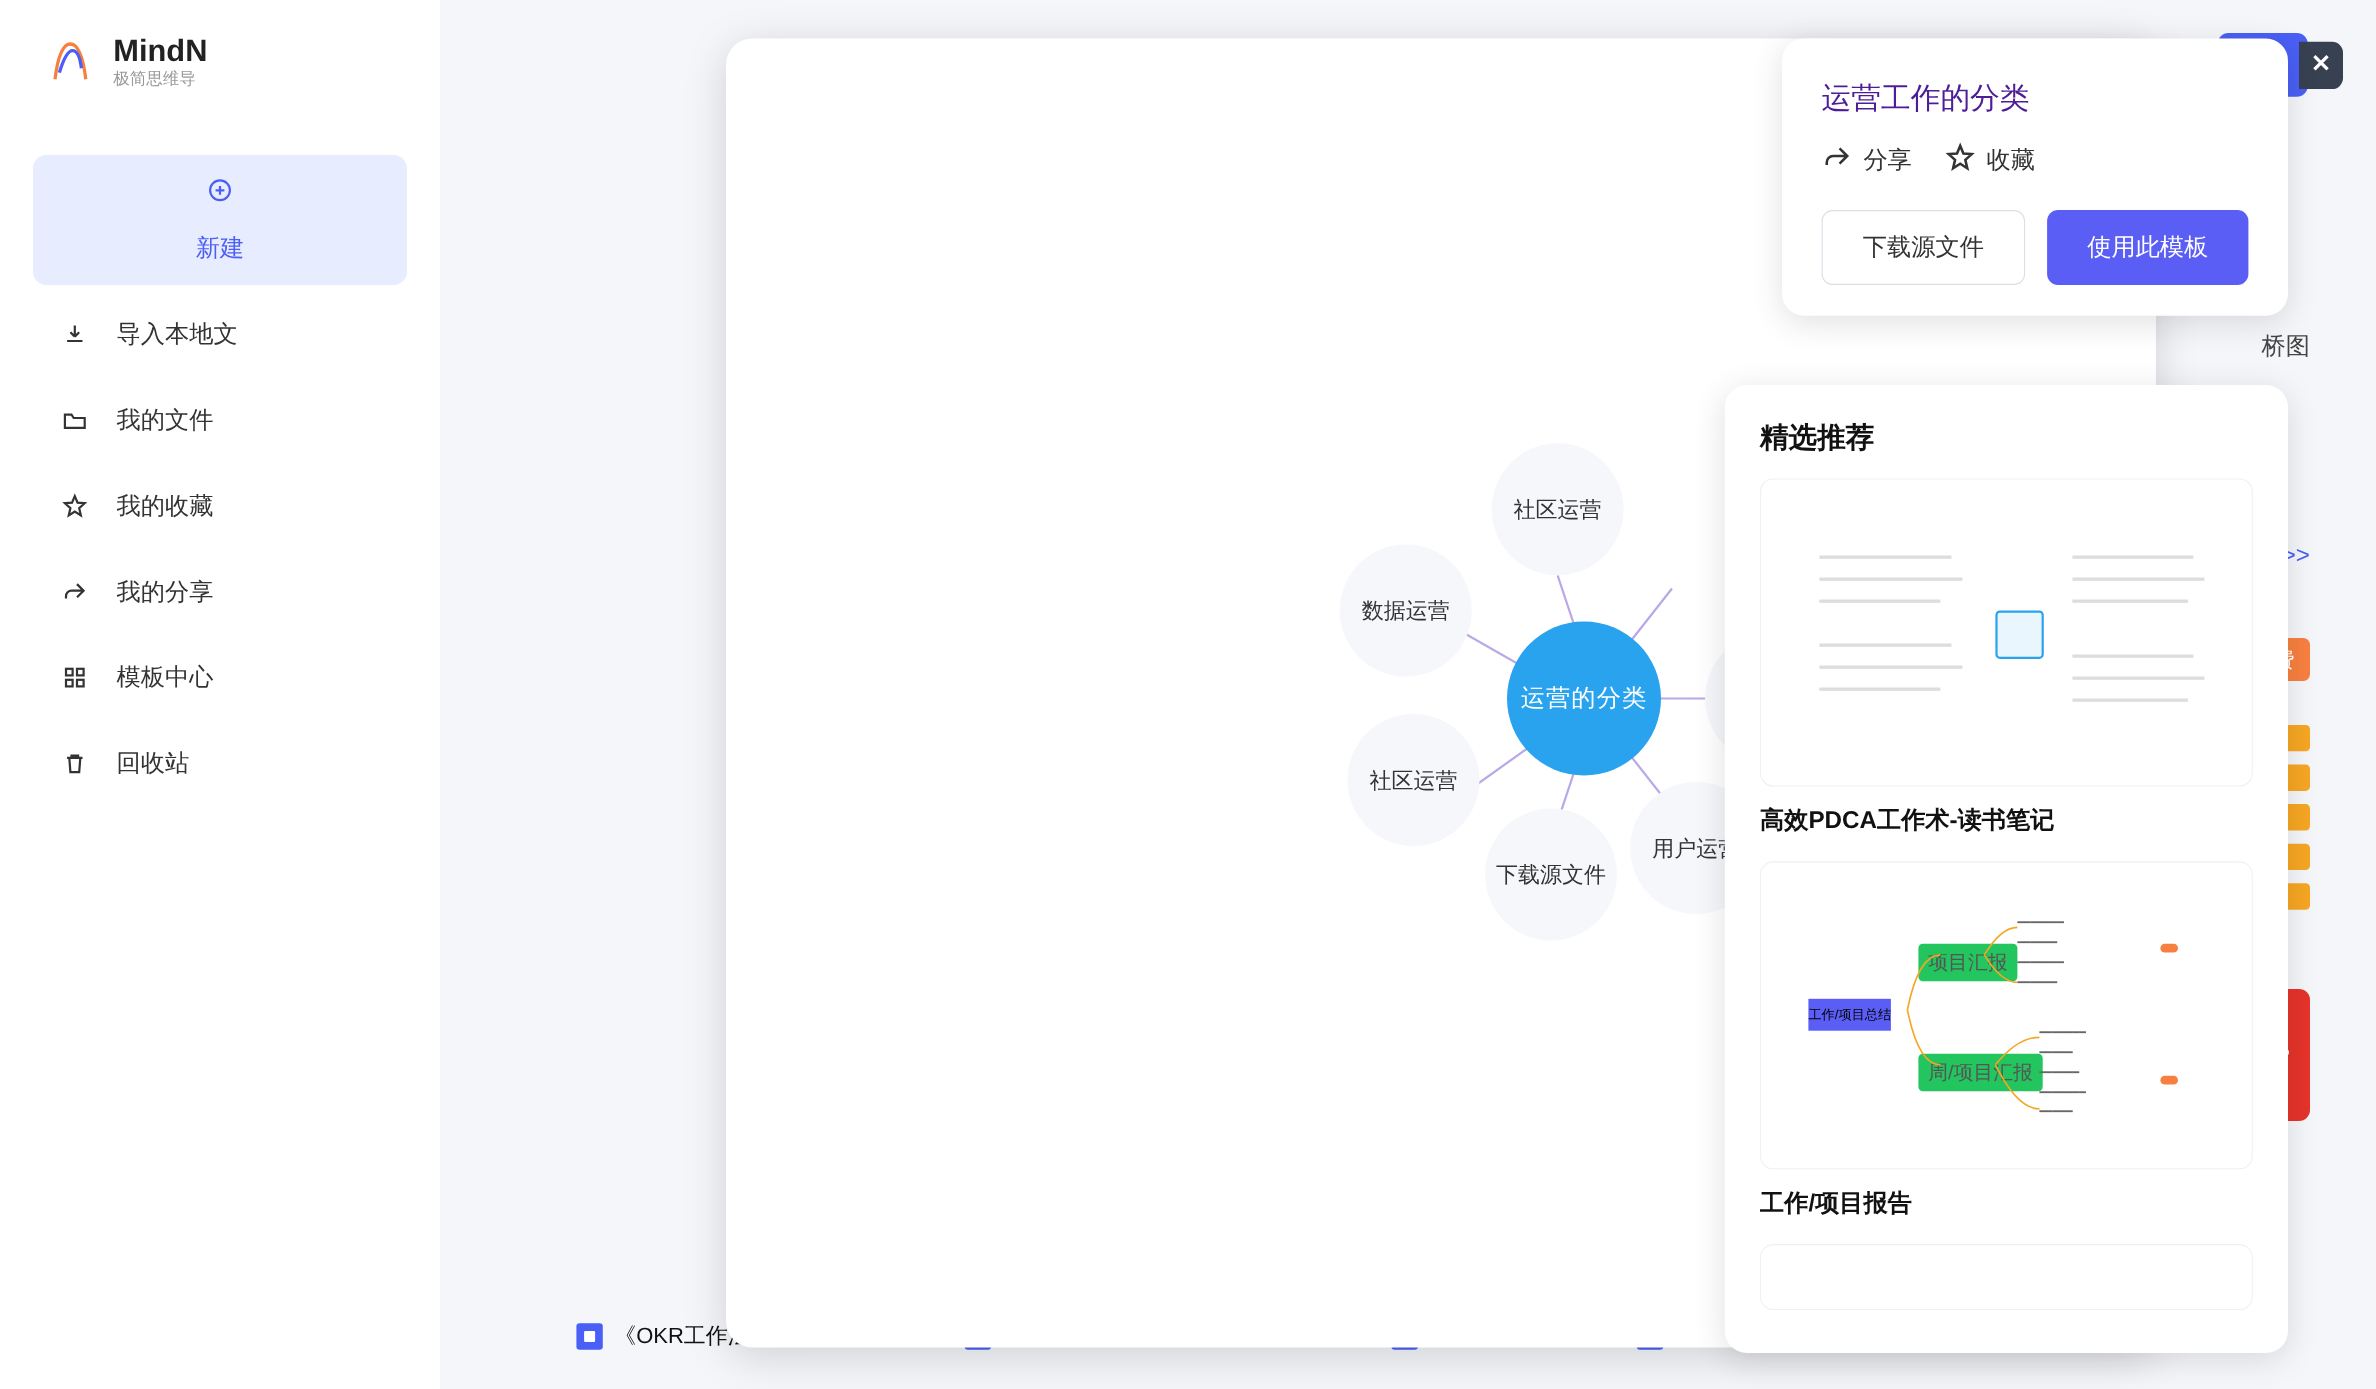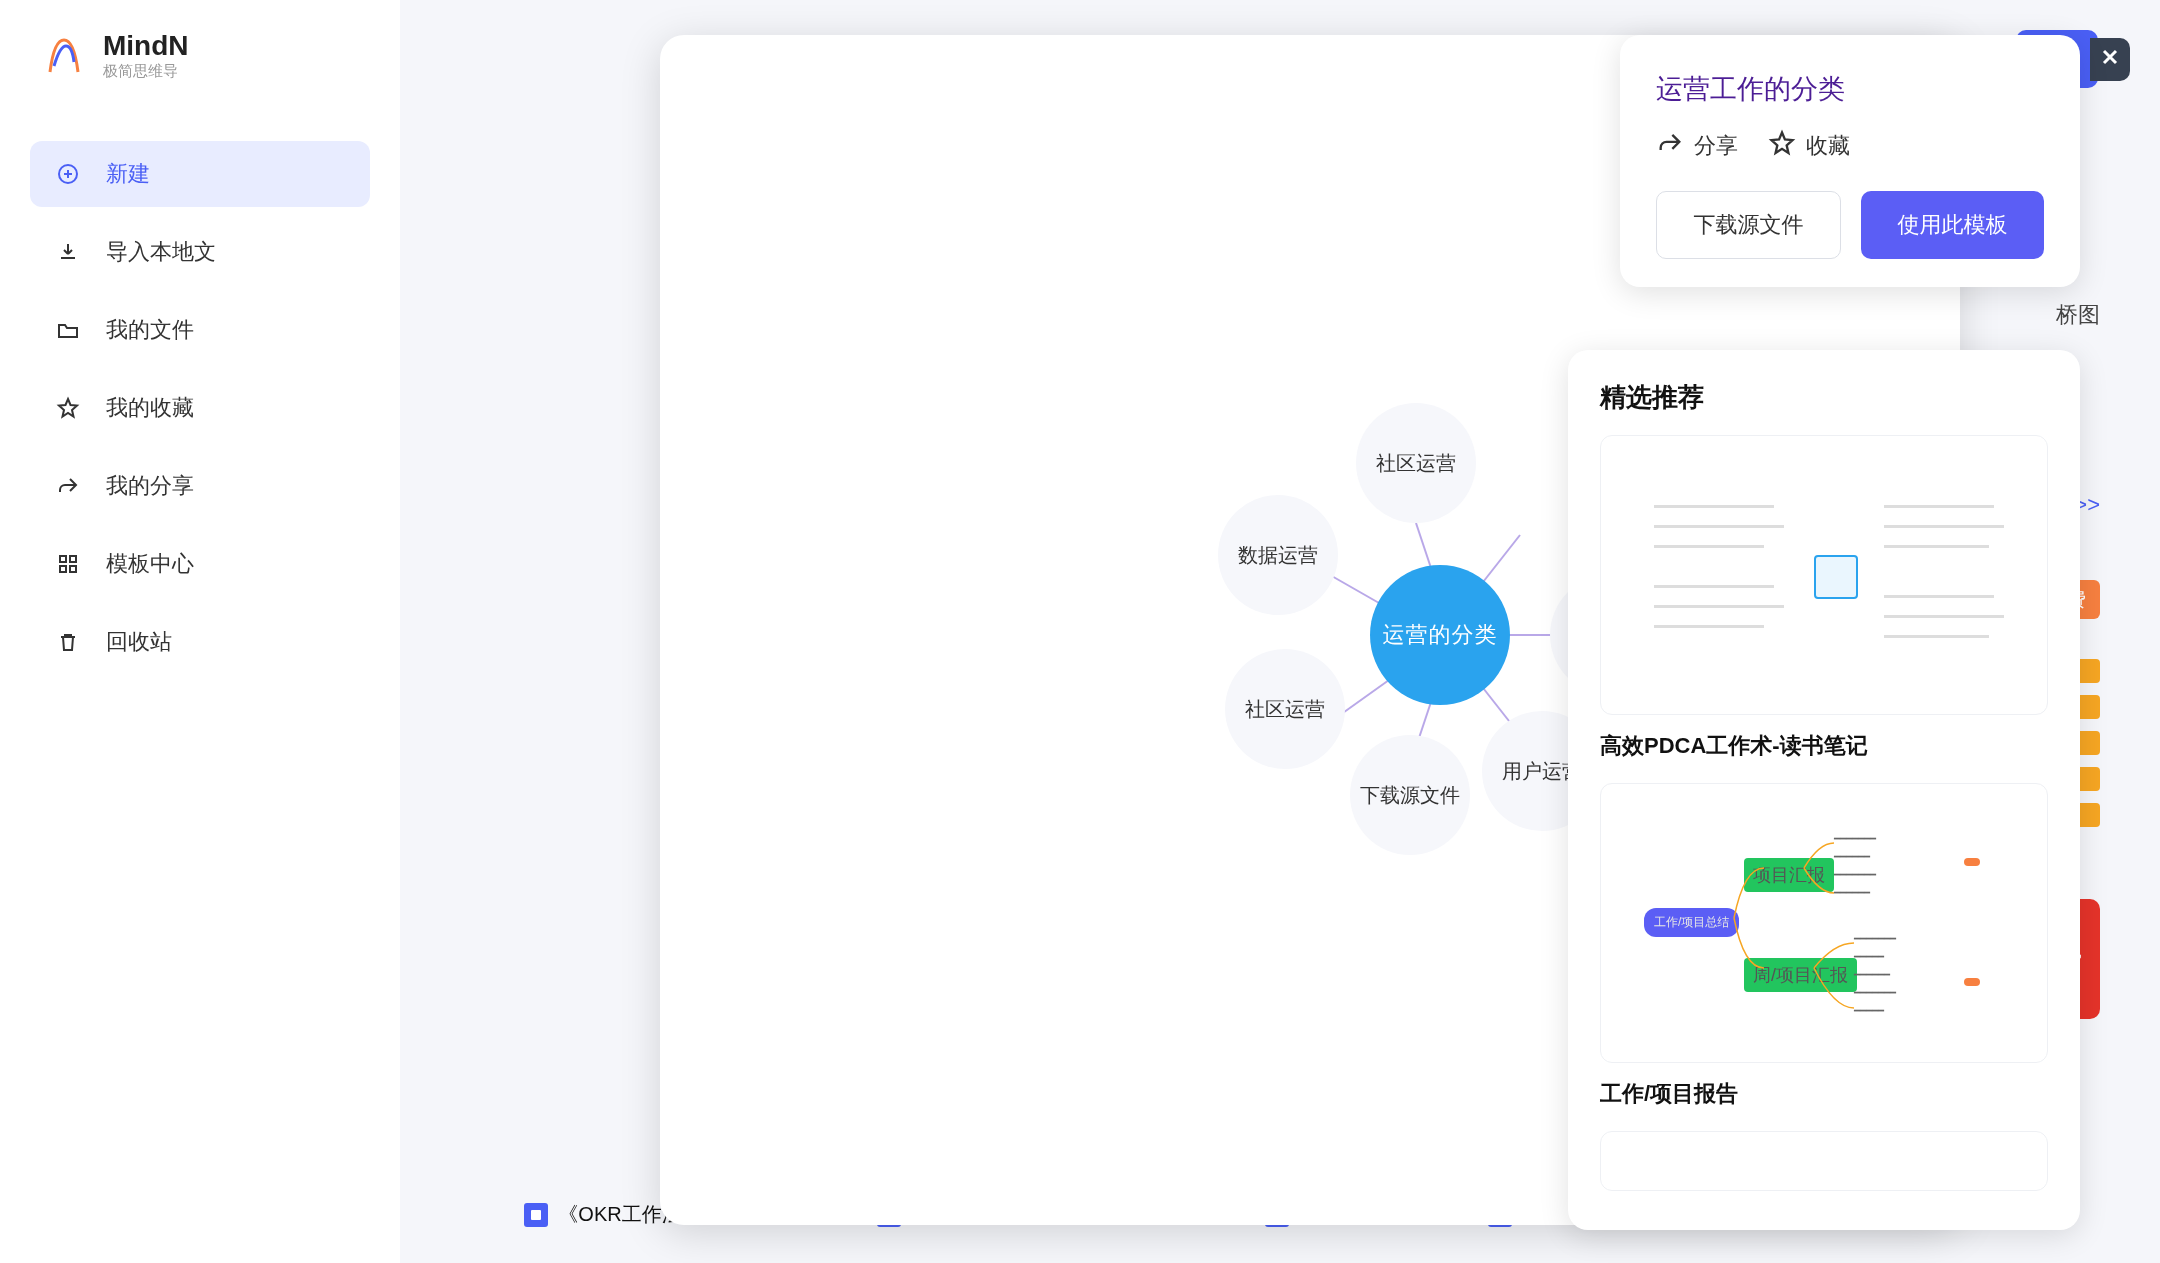--- a/index.html
+++ b/index.html
@@ -10,21 +10,21 @@
 
 .sidebar { width: 400px; background: #fff; padding: 30px 0; flex-shrink: 0; }
 .logo { display: flex; align-items: center; padding: 0 40px 40px 40px; gap: 15px; }
 .logo-icon { width: 48px; height: 48px; }
 .logo-text { display: flex; flex-direction: column; }
 .logo-title { font-size: 28px; font-weight: bold; color: #222; }
 .logo-sub { font-size: 15px; color: #999; }
 
 .nav { display: flex; flex-direction: column; gap: 12px; padding: 20px 30px; }
 .nav-item { display: flex; align-items: center; gap: 24px; padding: 18px 24px; border-radius: 12px; cursor: pointer; font-size: 22px; color: #333; }
-.nav-item.active { background: #e8ecff; color: #4a5ff5; }
+.nav-item.active { background: #e8ecff; color: #4a5ff5; flex-direction: column; }
 .nav-icon { width: 28px; height: 28px; display: inline-flex; align-items: center; justify-content: center; }
 .nav-icon svg { width: 24px; height: 24px; }
 
 
 .main { flex: 1; position: relative; }
 
 
 .top-right { position: absolute; top: 30px; right: 30px; display: flex; align-items: center; gap: 0; z-index: 5; }
 .register-btn { background: #4a5ff5; color: #fff; padding: 14px 30px; border-radius: 10px; font-size: 22px; border: none; }
 .close-top { background: #374151; color: #fff; width: 40px; height: 43px; display: flex; align-items: center; justify-content: center; border-radius: 0 10px 10px 0; margin-left: -8px; z-index: 6; position: relative; }
@@ -88,21 +88,21 @@
 .reco-panel { position: absolute; top: 350px; right: 80px; width: 512px; height: 880px; background: #fff; border-radius: 20px; box-shadow: 0 6px 30px rgba(0,0,0,.12); padding: 30px 32px; overflow: hidden; z-index: 10; }
 .reco-title { font-size: 26px; font-weight: 600; color: #111; margin-bottom: 20px; }
 .reco-card { border: 1px solid #eef0f4; border-radius: 12px; height: 280px; margin-bottom: 16px; display: flex; align-items: center; justify-content: center; overflow: hidden; background: #fff; }
 .reco-name { font-size: 22px; font-weight: 600; color: #111; margin-bottom: 22px; }
 
 .mini-map { position: relative; width: 380px; height: 220px; }
 .mini-map .mini-center { position: absolute; left: 180px; top: 90px; width: 44px; height: 44px; border: 2px solid #2aa3ee; background: #eaf6fe; border-radius: 4px; }
 .mini-map .mini-row { position: absolute; font-size: 9px; color: #888; height: 3px; background: #ddd; }
 
 .mini-map2 { position: relative; width: 380px; height: 220px; }
-.purple { position: absolute; background: #5b5ef5; color: #e5e5e5; font-size: 12px; padding: 6px 10px; border-radius: 12px; }
+.purple { position: absolute; background: #5b5ef5; color: #000000; font-size: 12px; padding: 6px 0; border-radius: 0; }
 .beige { position: absolute; background: #22c55e; color: #555; font-size: 18px; padding: 5px 9px; border-radius: 4px; }
 .orange-sm { position: absolute; background: #f78040; color: #fff; font-size: 11px; padding: 4px 8px; border-radius: 4px; }
 .txt-line { position: absolute; font-size: 10px; color: #666; white-space: nowrap; }
 
 </style>
 </head>
 <body>
 
 <div class="app">
 

